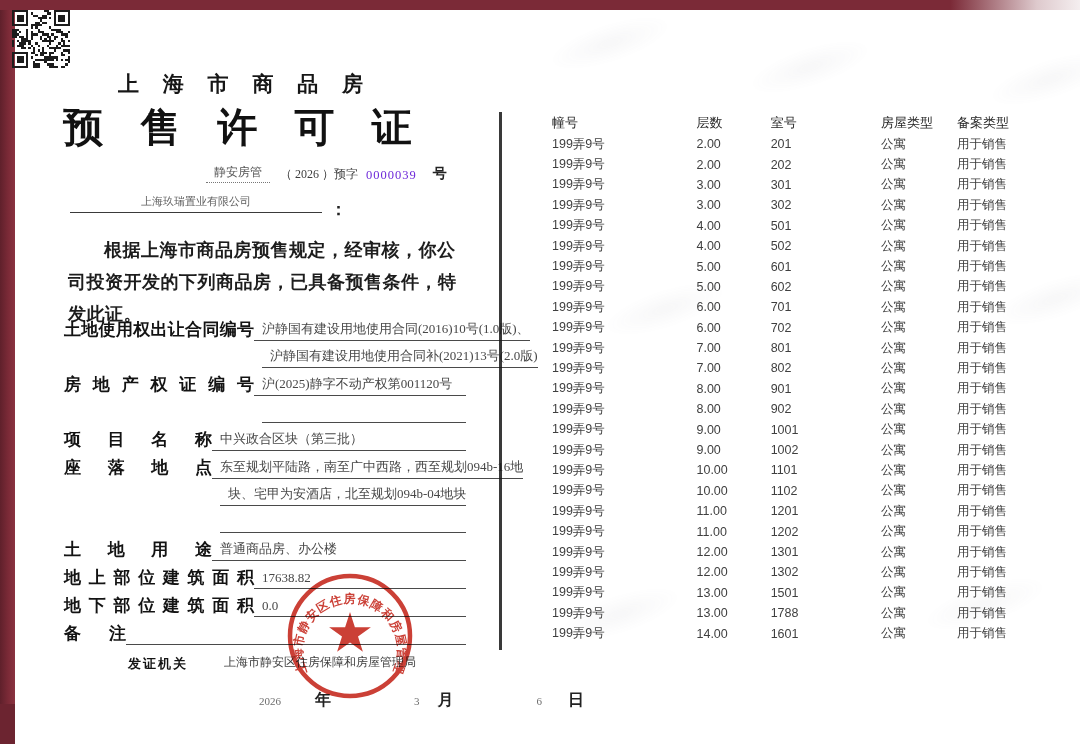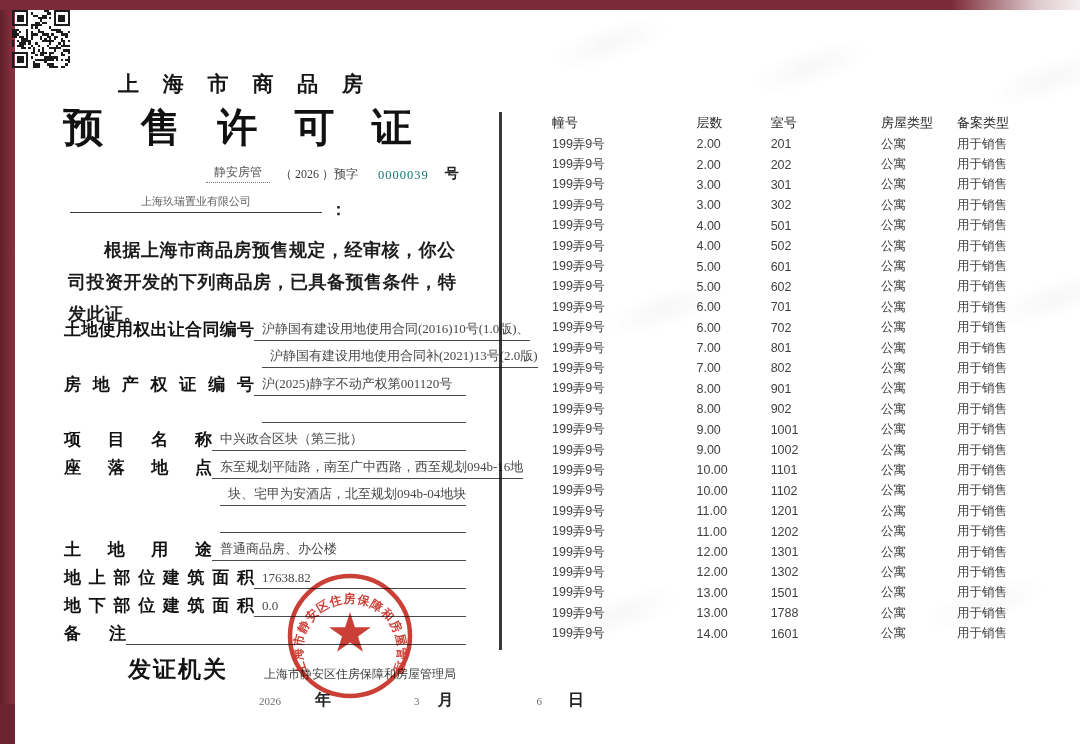--- a/index.html
+++ b/index.html
@@ -28,21 +28,21 @@
   .title1{position:absolute;left:80px;top:70px;width:330px;text-align:center;
     font-size:21px;font-weight:700;letter-spacing:9px;color:#161616;}
   .title2{position:absolute;left:58px;top:100px;width:372px;text-align:center;
     font-size:40px;font-weight:700;letter-spacing:13px;color:#111;}
 
   
   .numline{position:absolute;left:206px;top:164px;display:flex;align-items:flex-end;
     font-family:"Liberation Serif","DejaVu Serif",serif;color:#3c3c3c;filter:blur(.25px);}
   .num-office{font-size:12px;border-bottom:1px dotted #777;padding:0 8px 1px;color:#555;}
   .num-mid{font-size:12px;margin-left:10px;}
-  .num-serial{font-size:12.5px;letter-spacing:1px;margin-left:20px;color:#0f766e;}
+  .num-serial{font-size:12.5px;letter-spacing:1px;margin-left:8px;color:#6d28d9;}
   .num-suffix{font-size:14px;font-weight:700;margin-left:16px;color:#222;
     font-family:"Liberation Sans",sans-serif;}
 
   
   .company{position:absolute;left:70px;top:194px;width:252px;border-bottom:1.3px solid #3a3a3a;}
   .company span{display:block;text-align:center;font-size:11px;color:#5f5f5f;
     font-family:"Liberation Serif",serif;filter:blur(.35px);padding-bottom:3px;}
   .colon{position:absolute;left:330px;top:198px;font-size:17px;font-weight:700;color:#222;}
 
   
@@ -56,21 +56,21 @@
   .frow{display:flex;align-items:flex-end;height:27px;}
   .flabel{font-size:17px;font-weight:700;color:#131313;text-align:justify;
     text-align-last:justify;line-height:22px;flex:0 0 auto;}
   .flabel.w10{width:190px;} .flabel.w4{width:148px;} .flabel.w2{width:62px;}
   .fvalue{flex:1 1 auto;border-bottom:1.2px solid #4a4a4a;
     font-family:"Liberation Serif","DejaVu Serif",serif;font-size:13px;color:#474747;
     padding:0 0 2px 8px;white-space:nowrap;filter:blur(.3px);}
 
   
   .issuer{position:absolute;left:128px;top:654px;display:flex;align-items:flex-end;}
-  .issuer-label{font-size:23px;font-weight:700;letter-spacing:2px;color:#141414;}
+  .issuer-label{font-size:13px;font-weight:700;letter-spacing:2px;color:#141414;}
   .issuer-value{margin-left:36px;padding-bottom:2px;font-size:12px;color:#3d3d3d;
     font-family:"Liberation Serif",serif;filter:blur(.3px);}
   .dateline{position:absolute;left:218px;top:690px;display:flex;align-items:baseline;
     color:#222;}
   .dateline .dnum{font-size:11px;color:#6e6e6e;font-family:Liberation Serif, serif;filter:blur(.3px);margin-left:41px;}
   .dateline .dchar{font-size:16px;font-weight:700;font-family:"Liberation Serif",serif;}
   .dy{margin-right:34px;} .dyc{margin-right:42px;} .dm{margin-right:18px;}
   .dmc{margin-right:42px;} .dd{margin-right:26px;}
 
   

